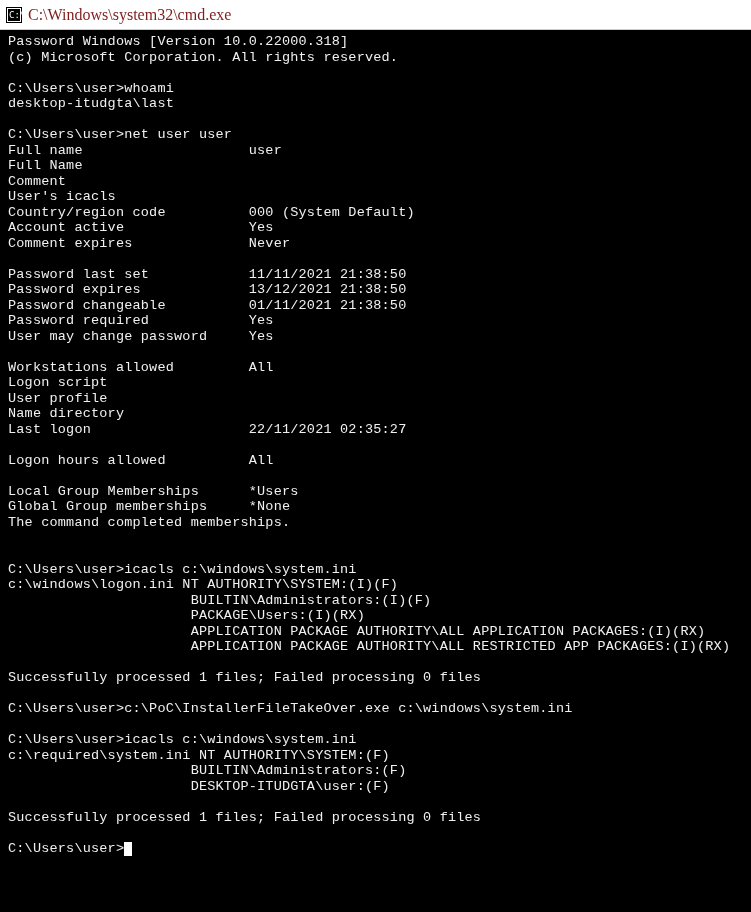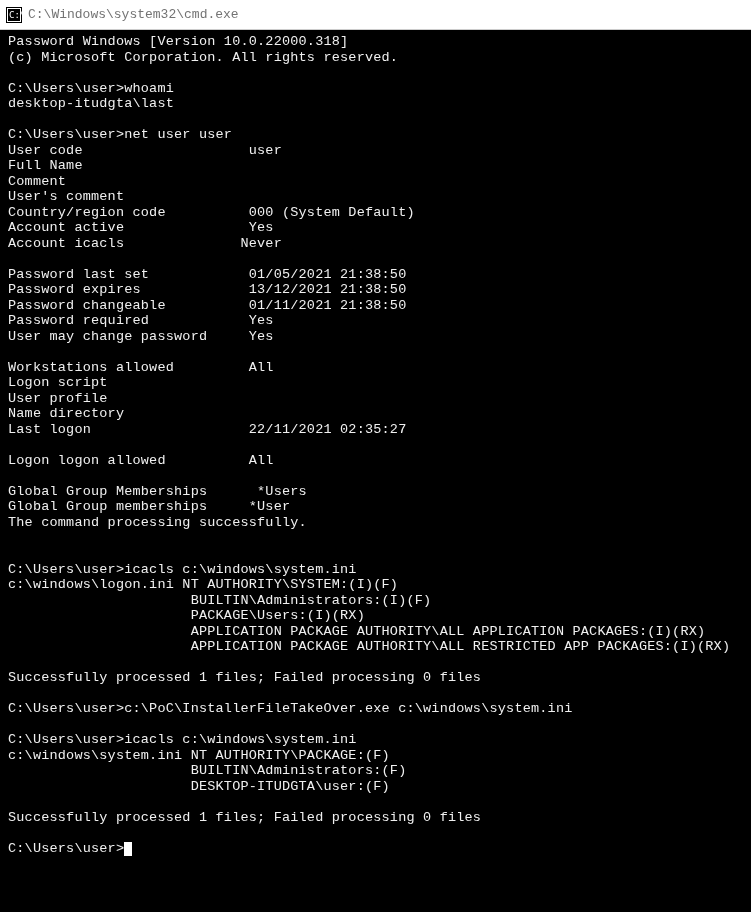--- a/index.html
+++ b/index.html
@@ -27,23 +27,23 @@
       border-bottom: 1px solid #ccc;
     }
     .title-icon {
       width: 16px;
       height: 16px;
       display: inline-flex;
       align-items: center;
       justify-content: center;
     }
     .title-text {
-      font-family: Liberation Mono, monospace;
-      font-size: 13px;
-      color: #737373;
+      font-family: Liberation Serif, serif;
+      font-size: 16px;
+      color: #7f1d1d;
     }
     .terminal {
       padding: 4px 8px;
       background: #000;
       color: #f0f0f0;
       white-space: pre;
       line-height: 1.15;
       font-size: 13.5px;
       letter-spacing: 0.2px;
     }
@@ -74,58 +74,58 @@
   <span class="title-text">C:\Windows\system32\cmd.exe</span>
 </div>
 
 <div class="terminal" id="terminal"><span>Password Windows [Version 10.0.22000.318]</span>
 <span>(c) Microsoft Corporation. All rights reserved.</span>
 <span></span>
 <span>C:\Users\user&gt;whoami</span>
 <span>desktop-itudgta\last</span>
 <span></span>
 <span>C:\Users\user&gt;net user user</span>
-<span>User code                    user</span>
+<span>Full name                    user</span>
 <span>Full Name</span>
 <span>Comment</span>
-<span>User's comment</span>
+<span>User's icacls</span>
 <span>Country/region code          000 (System Default)</span>
 <span>Account active               Yes</span>
-<span>Account icacls              Never</span>
+<span>Comment expires              Never</span>
 <span></span>
-<span>Password last set            01/05/2021 21:38:50</span>
+<span>Password last set            11/11/2021 21:38:50</span>
 <span>Password expires             13/12/2021 21:38:50</span>
 <span>Password changeable          01/11/2021 21:38:50</span>
 <span>Password required            Yes</span>
 <span>User may change password     Yes</span>
 <span></span>
 <span>Workstations allowed         All</span>
 <span>Logon script</span>
 <span>User profile</span>
 <span>Name directory</span>
 <span>Last logon                   22/11/2021 02:35:27</span>
 <span></span>
-<span>Logon logon allowed          All</span>
+<span>Logon hours allowed          All</span>
 <span></span>
-<span>Global Group Memberships      *Users</span>
-<span>Global Group memberships     *User</span>
-<span>The command processing successfully.</span>
+<span>Local Group Memberships      *Users</span>
+<span>Global Group memberships     *None</span>
+<span>The command completed memberships.</span>
 <span></span>
 <span></span>
 <span>C:\Users\user&gt;icacls c:\windows\system.ini</span>
 <span>c:\windows\logon.ini NT AUTHORITY\SYSTEM:(I)(F)</span>
 <span>                      BUILTIN\Administrators:(I)(F)</span>
 <span>                      PACKAGE\Users:(I)(RX)</span>
 <span>                      APPLICATION PACKAGE AUTHORITY\ALL APPLICATION PACKAGES:(I)(RX)</span>
 <span>                      APPLICATION PACKAGE AUTHORITY\ALL RESTRICTED APP PACKAGES:(I)(RX)</span>
 <span></span>
 <span>Successfully processed 1 files; Failed processing 0 files</span>
 <span></span>
 <span>C:\Users\user&gt;c:\PoC\InstallerFileTakeOver.exe c:\windows\system.ini</span>
 <span></span>
 <span>C:\Users\user&gt;icacls c:\windows\system.ini</span>
-<span>c:\windows\system.ini NT AUTHORITY\PACKAGE:(F)</span>
+<span>c:\required\system.ini NT AUTHORITY\SYSTEM:(F)</span>
 <span>                      BUILTIN\Administrators:(F)</span>
 <span>                      DESKTOP-ITUDGTA\user:(F)</span>
 <span></span>
 <span>Successfully processed 1 files; Failed processing 0 files</span>
 <span></span>
 <span>C:\Users\user&gt;</span><span class="cursor"></span></div>
 
 </body></html>

